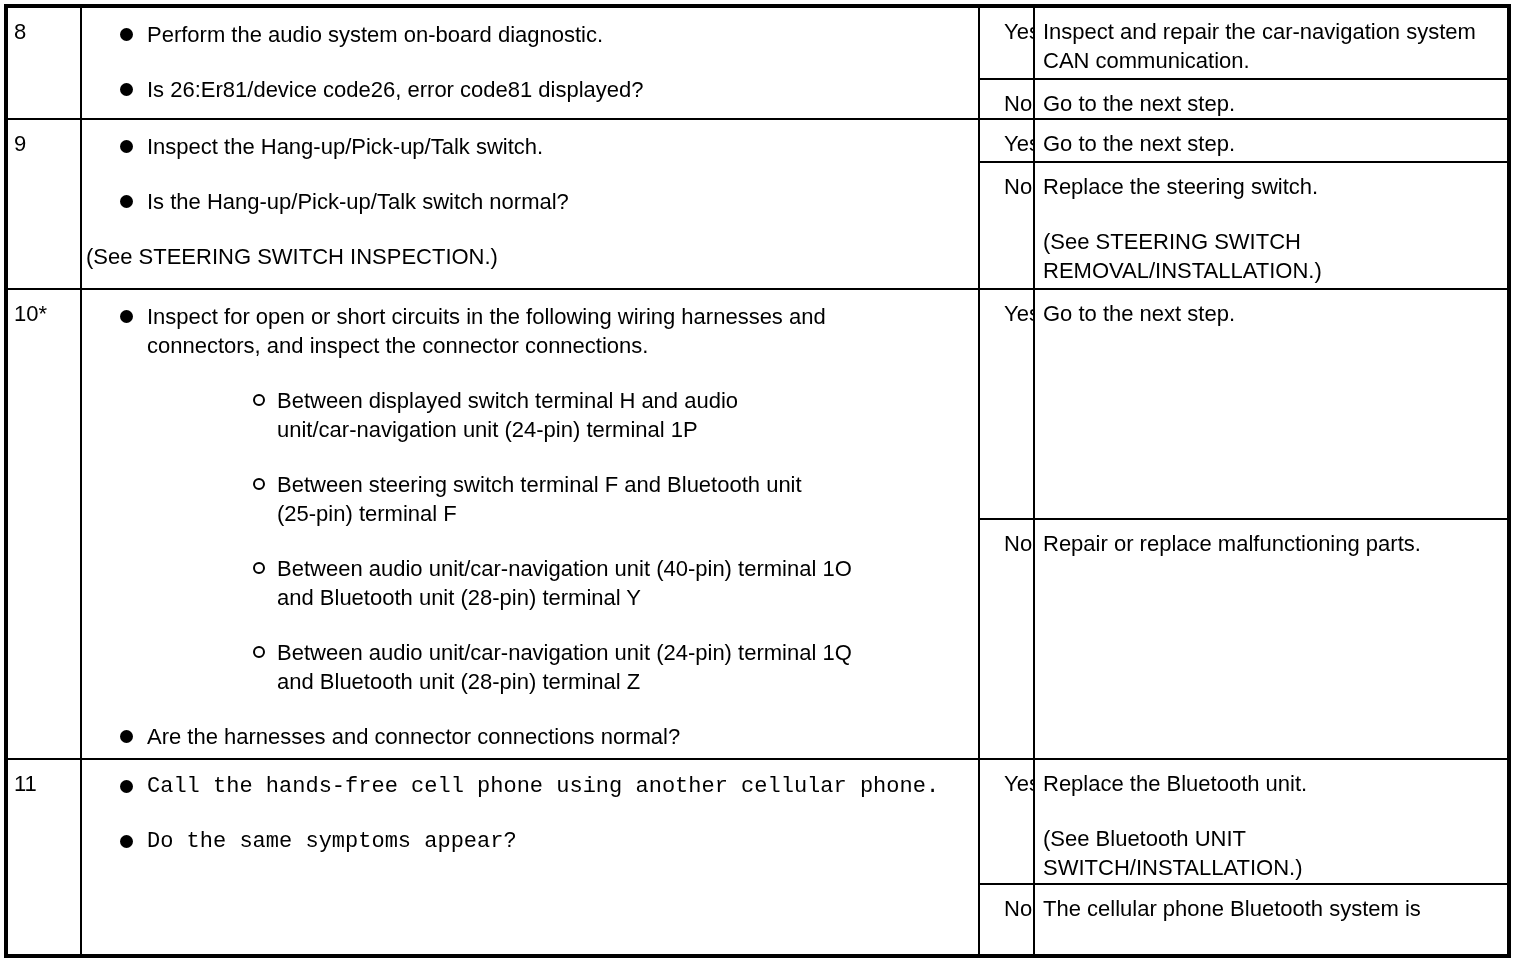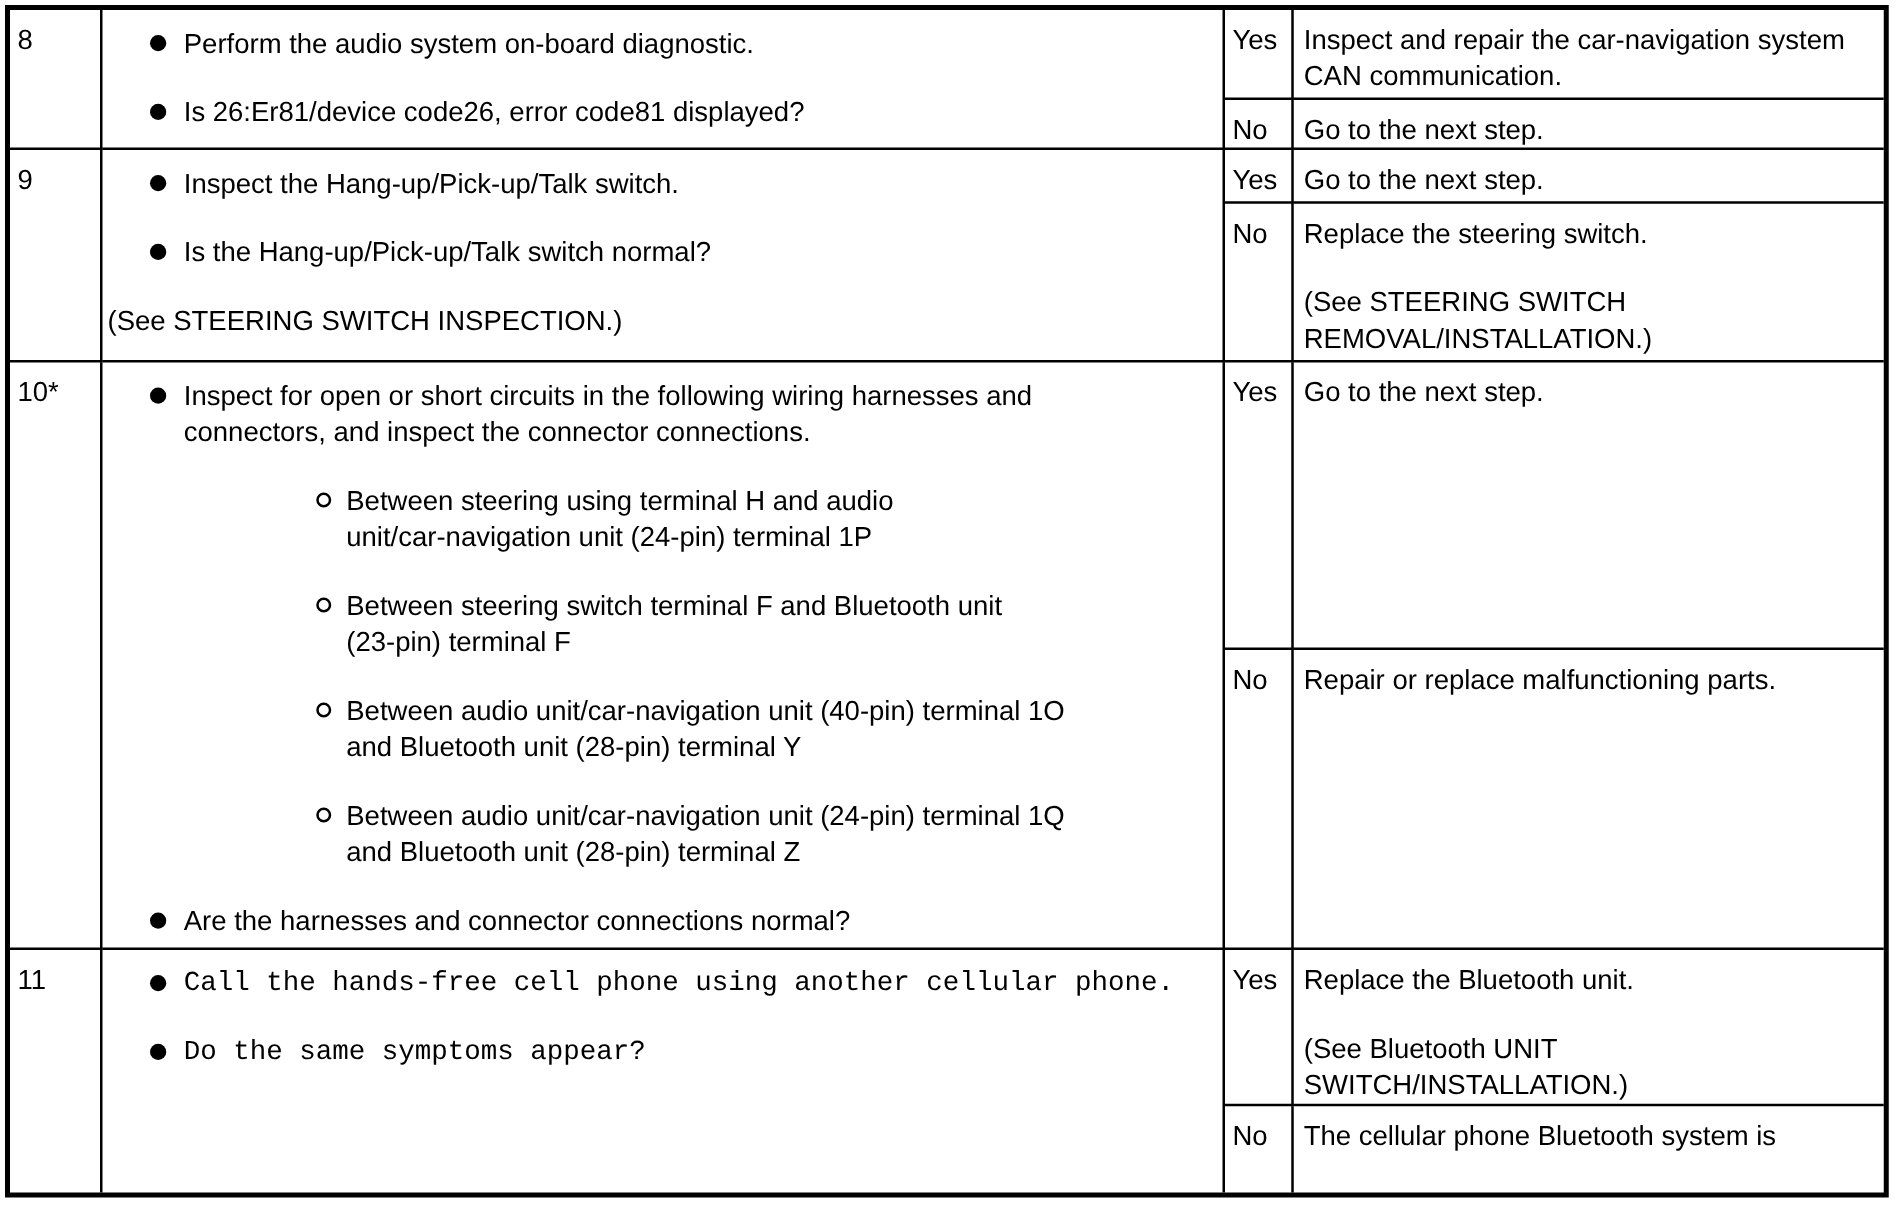--- a/index.html
+++ b/index.html
@@ -20,21 +20,21 @@
   }
   .cell{
     box-sizing:border-box;overflow:hidden;
     border-right:2px solid #000;border-bottom:2px solid #000;
     line-height:29px;
   }
   .noR{border-right:none;}
   .noB{border-bottom:none;}
   .step{padding:9px 2px 0 6px;}
   .desc{padding:12px 8px 0 4px;}
-  .yn{padding:9px 2px 0 6px;}
+  .yn{padding:9px 2px 0 24px;}
   .act{padding:9px 8px 0 8px;}
   
   .g8s {grid-area:1/1/3/2;} .g8d {grid-area:1/2/3/3;}
   .g8y {grid-area:1/3/2/4;} .g8ya{grid-area:1/4/2/5;}
   .g8n {grid-area:2/3/3/4;} .g8na{grid-area:2/4/3/5;}
   .g9s {grid-area:3/1/5/2;} .g9d {grid-area:3/2/5/3;}
   .g9y {grid-area:3/3/4/4;} .g9ya{grid-area:3/4/4/5;}
   .g9n {grid-area:4/3/5/4;} .g9na{grid-area:4/4/5/5;}
   .g10s{grid-area:5/1/7/2;} .g10d{grid-area:5/2/7/3;}
   .g10y{grid-area:5/3/6/4;} .g10ya{grid-area:5/4/6/5;}
@@ -114,29 +114,29 @@
       <div class="item lvl1">
         <span class="marker m1"></span>
         <div class="itext">
           <div class="line">Inspect for open or short circuits in the following wiring harnesses and</div>
           <div class="line">connectors, and inspect the connector connections.</div>
         </div>
       </div>
       <div class="item lvl2">
         <span class="marker m2"></span>
         <div class="itext">
-          <div class="line">Between steering using terminal H and audio</div>
+          <div class="line">Between displayed switch terminal H and audio</div>
           <div class="line">unit/car-navigation unit (24-pin) terminal 1P</div>
         </div>
       </div>
       <div class="item lvl2">
         <span class="marker m2"></span>
         <div class="itext">
           <div class="line">Between steering switch terminal F and Bluetooth unit</div>
-          <div class="line">(23-pin) terminal F</div>
+          <div class="line">(25-pin) terminal F</div>
         </div>
       </div>
       <div class="item lvl2">
         <span class="marker m2"></span>
         <div class="itext">
           <div class="line">Between audio unit/car-navigation unit (40-pin) terminal 1O</div>
           <div class="line">and Bluetooth unit (28-pin) terminal Y</div>
         </div>
       </div>
       <div class="item lvl2">

